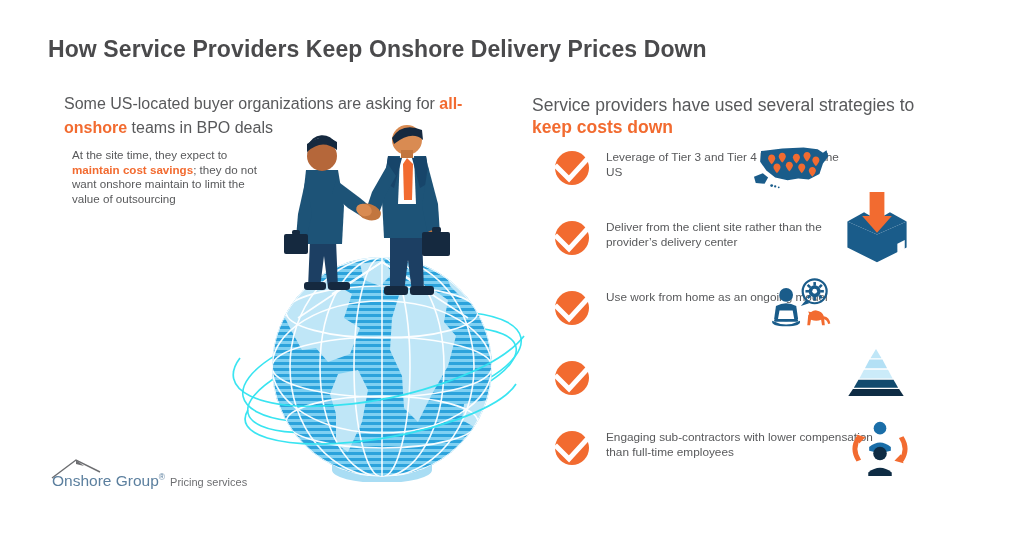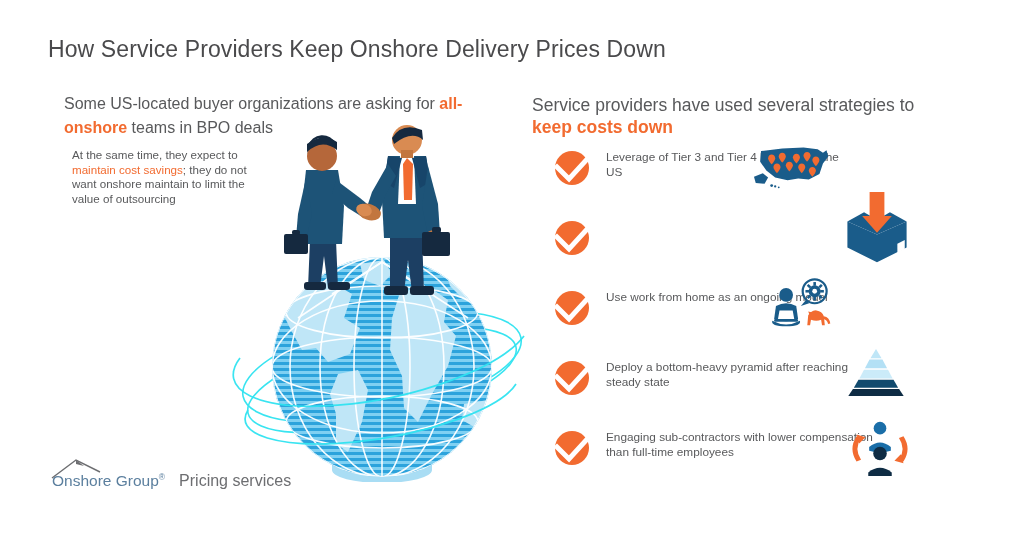--- a/index.html
+++ b/index.html
@@ -18,20 +18,21 @@
 
   
   .page-title {
     position: absolute;
     left: 48px;
     top: 36px;
     font-size: 23px;
     color: #4a4a4c;
     letter-spacing: 0.1px;
     white-space: nowrap;
+    font-weight: bold;
   }
 
   
   .left-sub {
     position: absolute;
     left: 64px;
     top: 92px;
     width: 420px;
     font-size: 16px;
     line-height: 24px;
@@ -45,21 +46,21 @@
     font-size: 11.6px;
     line-height: 14.6px;
     color: #58595b;
   }
   .hl-orange {
     color: #f26b30;
     font-weight: bold;
   }
   .hl-orange-plain {
     color: #f26b30;
-    font-weight: normal;
+    font-weight: bold;
   }
 
   
   .illustration {
     position: absolute;
     left: 232px;
     top: 122px;
     width: 300px;
     height: 360px;
   }
@@ -118,36 +119,36 @@
     top: 472px;
     font-size: 15.5px;
     color: #5b7f9e;
     white-space: nowrap;
   }
   .logo-reg {
     font-size: 8.5px;
     vertical-align: super;
   }
   .logo-sub {
-    font-size: 16px;
+    font-size: 11px;
     color: #6d6e71;
-    margin-left: 14px;
+    margin-left: 5px;
   }
 </style>
 </head>
 <body>
 
 <div class="page-title">How Service Providers Keep Onshore Delivery Prices Down</div>
 
 <div class="left-sub">
   <span>Some US-located buyer organizations are asking for </span><span class="hl-orange">all-onshore</span><span> teams in BPO deals</span>
 </div>
 
 <div class="left-note">
-  <span>At the same time, they expect to </span><span class="hl-orange-plain">maintain cost savings</span><span>; they do not want onshore maintain to limit the value of outsourcing</span>
+  <span>At the site time, they expect to </span><span class="hl-orange-plain">maintain cost savings</span><span>; they do not want onshore maintain to limit the value of outsourcing</span>
 </div>
 
 <div class="illustration">
   <svg viewBox="0 0 300 360" width="300" height="360" xmlns="http://www.w3.org/2000/svg">
     <defs>
 
       <pattern id="stripes" width="6" height="6" patternUnits="userSpaceOnUse">
         <rect width="6" height="6" fill="#7fd0f2"></rect>
         <rect width="6" height="3" fill="#2ca3dc"></rect>
       </pattern>
@@ -309,20 +310,21 @@
     </span>
   </div>
 
   <div class="strategy-row">
     <span class="check-badge">
       <svg viewBox="0 0 40 40" width="40" height="40" xmlns="http://www.w3.org/2000/svg">
         <circle cx="20" cy="20" r="17" fill="#f26b30"></circle>
         <path d="M5 19 L17 31 L38 8" fill="none" stroke="#ffffff" stroke-width="5" stroke-linecap="square"></path>
       </svg>
     </span>
+    <span class="strategy-text" style="width:268px;">Deliver from the client site rather than the provider’s delivery center</span>
     <span class="strategy-icon" style="left:288px; top:-22px;">
       <svg viewBox="0 0 80 84" width="74" height="78" xmlns="http://www.w3.org/2000/svg">
 
         <path d="M8 34 L40 48 L72 34 L72 62 L40 78 L8 62 Z" fill="#1a5c8a"></path>
 
         <path d="M8 34 L26 24 L40 32 L40 48 Z" fill="#1a5c8a"></path>
         <path d="M72 34 L54 24 L40 32 L40 48 Z" fill="#1a5c8a"></path>
 
         <path d="M62 58 L70 54 L70 64 L62 68 Z" fill="#ffffff"></path>
 
@@ -378,21 +380,20 @@
     </span>
   </div>
 
   <div class="strategy-row">
     <span class="check-badge">
       <svg viewBox="0 0 40 40" width="40" height="40" xmlns="http://www.w3.org/2000/svg">
         <circle cx="20" cy="20" r="17" fill="#f26b30"></circle>
         <path d="M5 19 L17 31 L38 8" fill="none" stroke="#ffffff" stroke-width="5" stroke-linecap="square"></path>
       </svg>
     </span>
-    <span class="strategy-text" style="width:268px;">Deploy a bottom-heavy pyramid after reaching steady state</span>
     <span class="strategy-icon" style="left:284px; top:-4px;">
       <svg viewBox="0 0 86 52" width="80" height="48" xmlns="http://www.w3.org/2000/svg">
 
         <path d="M43 1 L49 11 L37 11 Z" fill="#bfe6f7"></path>
 
         <path d="M36 12.5 L50 12.5 L55 22 L31 22 Z" fill="#b3e0f5"></path>
 
         <path d="M30 23.5 L56 23.5 L61 33 L25 33 Z" fill="#cbebf9"></path>
 
         <path d="M24 34.5 L62 34.5 L67 43 L19 43 Z" fill="#114a6e"></path>

